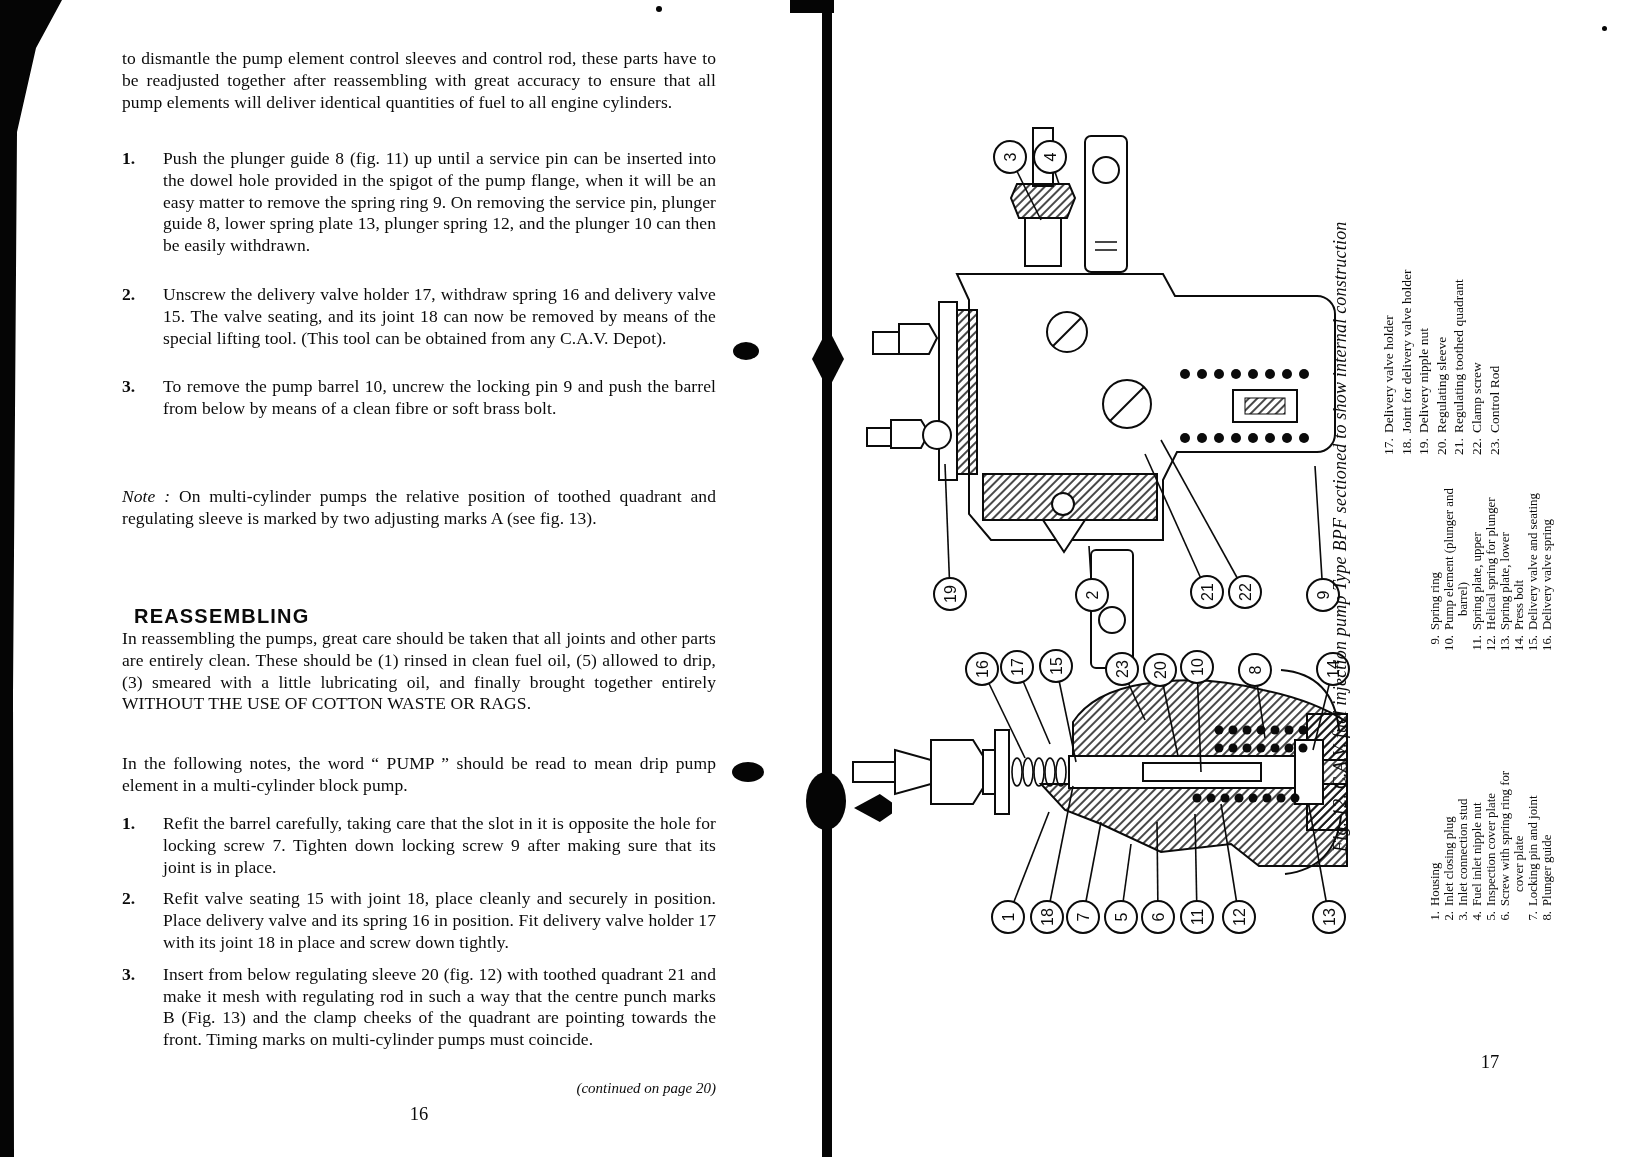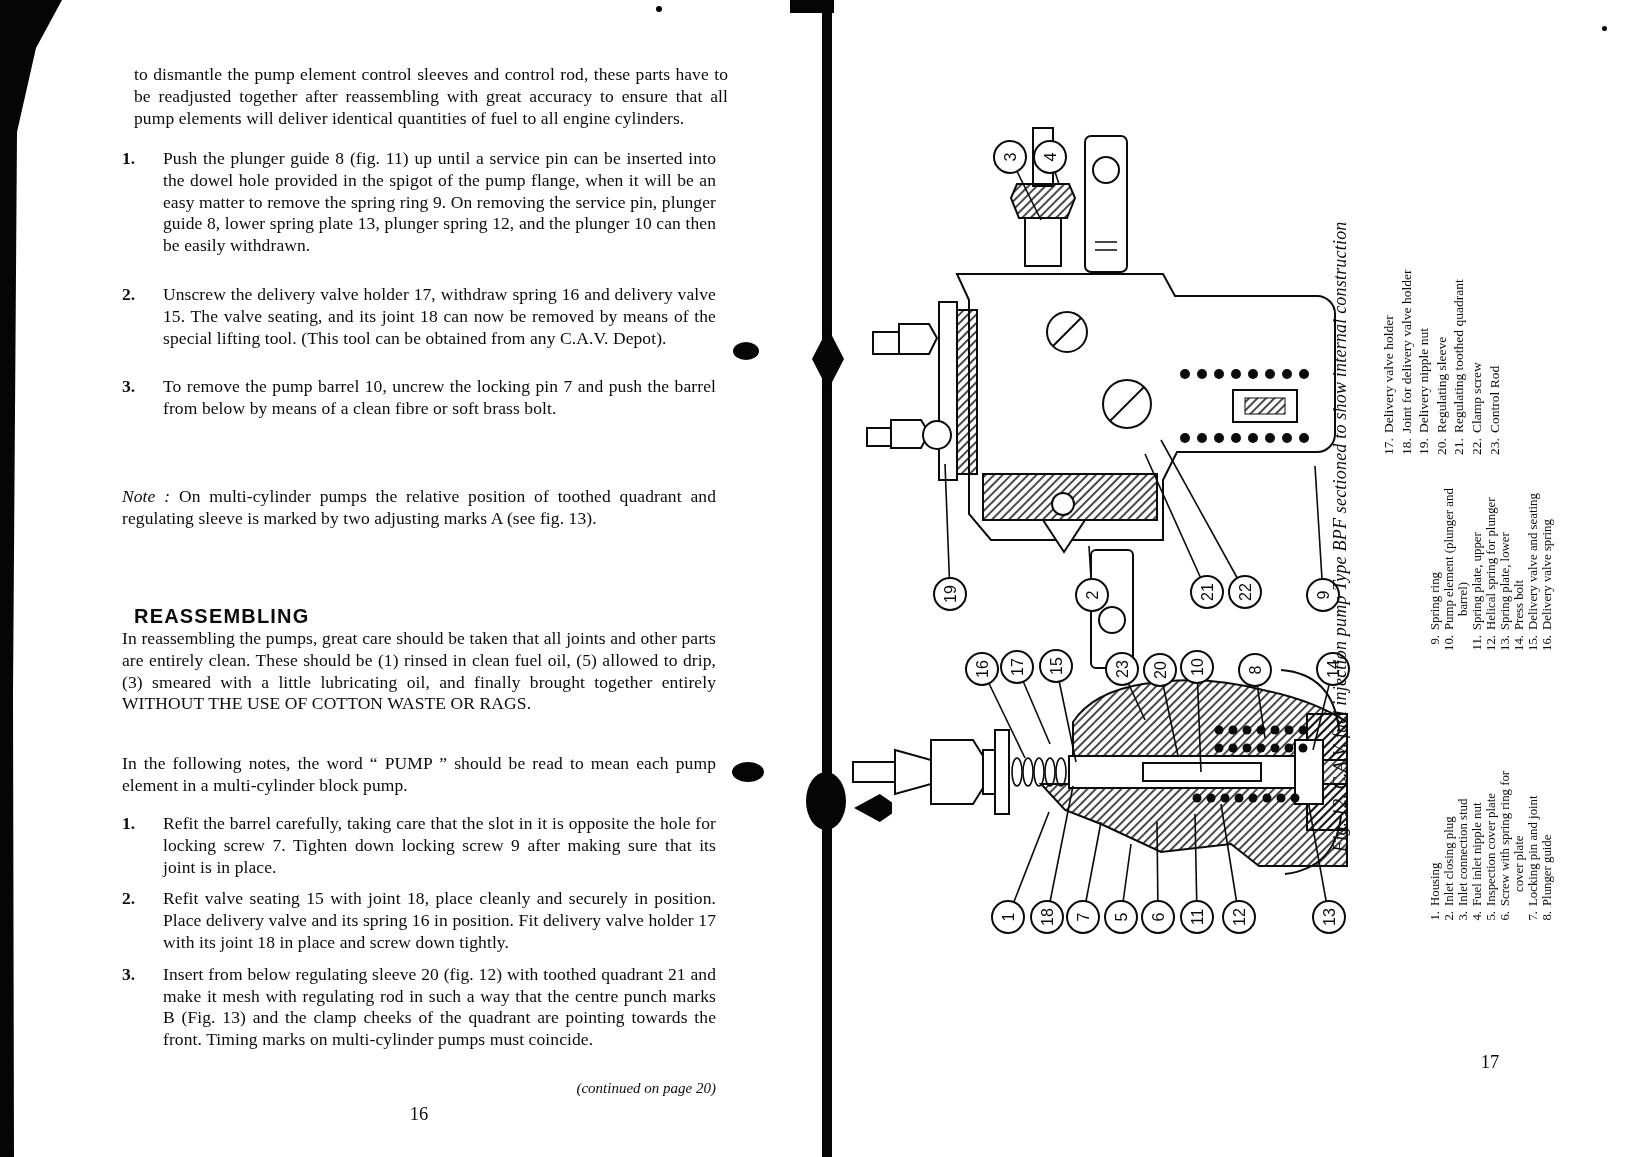--- a/index.html
+++ b/index.html
@@ -49,46 +49,46 @@
   <div class="spine"></div>
   <div class="spine-cap"></div>
   <div class="blob diamond" style="left:812px;top:328px;width:32px;height:62px;"></div>
   <div class="blob round" style="left:733px;top:342px;width:26px;height:18px;"></div>
   <div class="blob round" style="left:732px;top:762px;width:32px;height:20px;"></div>
   <div class="blob round" style="left:806px;top:772px;width:40px;height:58px;"></div>
   <div class="blob teardrop" style="left:854px;top:794px;width:38px;height:28px;"></div>
   <div class="blob round" style="left:656px;top:6px;width:6px;height:6px;"></div>
   <div class="blob round" style="left:1602px;top:26px;width:5px;height:5px;"></div>
 
-  <div class="block" style="top:64px;margin-left:12px;">to dismantle the pump element control sleeves and control rod, these parts have to be readjusted together after reassembling with great accuracy to ensure that all pump elements will deliver identical quantities of fuel to all engine cylinders.</div>
+  <div class="block" style="top:48px;">to dismantle the pump element control sleeves and control rod, these parts have to be readjusted together after reassembling with great accuracy to ensure that all pump elements will deliver identical quantities of fuel to all engine cylinders.</div>
 
   <div class="block" style="top:148px;" id="dismantle-steps">
       <div class="step ">
         <span class="step-num">1.</span>
         <div class="step-body">Push the plunger guide 8 (fig. 11) up until a service pin can be inserted into the dowel hole provided in the spigot of the pump flange, when it will be an easy matter to remove the spring ring 9. On removing the service pin, plunger guide 8, lower spring plate 13, plunger spring 12, and the plunger 10 can then be easily withdrawn.</div>
       </div>
       <div class="step ">
         <span class="step-num">2.</span>
         <div class="step-body">Unscrew the delivery valve holder 17, withdraw spring 16 and delivery valve 15.  The valve seating, and its joint 18 can now be removed by means of the special lifting tool.  (This tool can be obtained from any C.A.V. Depot).</div>
       </div>
       <div class="step ">
         <span class="step-num">3.</span>
-        <div class="step-body">To remove the pump barrel 10, uncrew the locking pin 7 and push the barrel from below by means of a clean fibre or soft brass bolt.</div>
+        <div class="step-body">To remove the pump barrel 10, uncrew the locking pin 9 and push the barrel from below by means of a clean fibre or soft brass bolt.</div>
       </div>
     </div>
 
   <div class="block" style="top:486px;">
     <span class="note-label">Note :</span><span> On multi-cylinder pumps the relative position of toothed quadrant and regulating sleeve is marked by two adjusting marks A (see fig. 13).</span>
   </div>
 
   <h2 class="reheading">REASSEMBLING</h2>
 
   <div class="block" style="top:628px;">In reassembling the pumps, great care should be taken that all joints and other parts are entirely clean.  These should be (1) rinsed in clean fuel oil, (5) allowed to drip, (3) smeared with a little lubricating oil, and finally brought together entirely WITHOUT THE USE OF COTTON WASTE OR RAGS.</div>
 
-  <div class="block" style="top:753px;">In the following notes, the word “ PUMP ” should be read to mean each pump element in a multi-cylinder block pump.</div>
+  <div class="block" style="top:753px;">In the following notes, the word “ PUMP ” should be read to mean drip pump element in a multi-cylinder block pump.</div>
 
   <div class="block" style="top:813px;" id="reassemble-steps">
       <div class="step rstep">
         <span class="step-num">1.</span>
         <div class="step-body">Refit the barrel carefully, taking care that the slot in it is opposite the hole for locking screw 7.   Tighten down locking screw 9 after making sure that its joint is in place.</div>
       </div>
       <div class="step rstep">
         <span class="step-num">2.</span>
         <div class="step-body">Refit valve seating 15 with joint 18, place cleanly and securely in position.  Place delivery valve and its spring 16 in position.  Fit delivery valve holder 17 with its joint 18 in place and screw down tightly.</div>
       </div>

